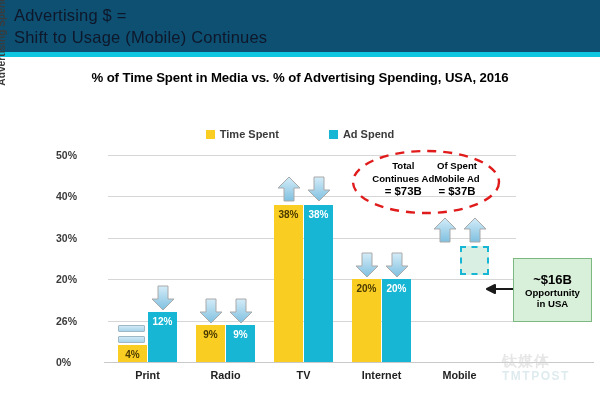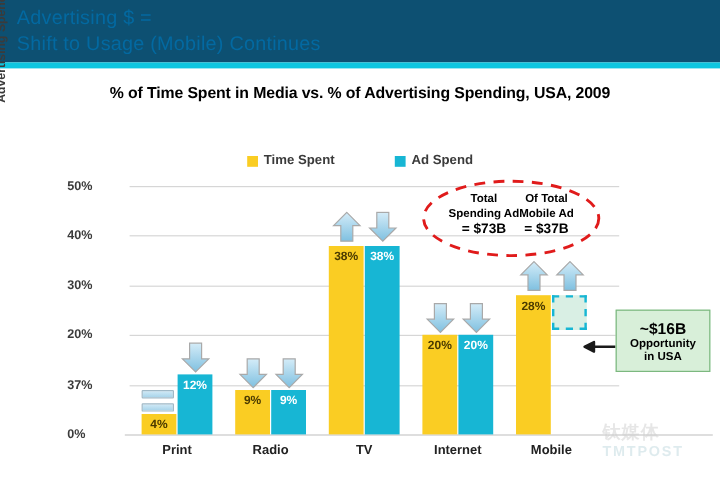--- a/index.html
+++ b/index.html
@@ -14,21 +14,21 @@
   .header{
     position:absolute;left:0;top:0;width:600px;height:52px;
     background:#0d5072;
   }
   .header-stripe{
     position:absolute;left:0;top:52px;width:600px;height:5px;
     background:#0ec6e0;
   }
   .header-title{
     position:absolute;left:14px;top:4px;width:560px;
-    color:#0369a1;font-size:16.5px;line-height:22px;font-weight:400;
+    color:#0f172a;font-size:16.5px;line-height:22px;font-weight:400;
     white-space:pre-line;letter-spacing:.2px;
   }
 
   
   .chart-title{
     position:absolute;left:0;top:70px;width:600px;text-align:center;
     font-size:13.2px;font-weight:bold;color:#000;letter-spacing:-.1px;
   }
 
   
@@ -104,21 +104,21 @@
     position:absolute;left:0;top:12px;width:152px;
     display:flex;justify-content:center;gap:0;
   }
   .ellipse-col{
     text-align:center;font-size:9.6px;font-weight:bold;color:#000;line-height:12.5px;
   }
   .ellipse-col .amt{font-size:11.4px;}
 
   
   .green-box{
-    position:absolute;left:513px;top:258px;width:79px;height:52px;
+    position:absolute;left:513px;top:258px;width:79px;height:64px;
     background:#d8efd9;border:1.5px solid #7cb87f;box-sizing:border-box;
     display:flex;flex-direction:column;align-items:center;justify-content:center;
     text-align:center;
   }
   .green-amt{font-size:13px;font-weight:bold;color:#000;line-height:15px;}
   .green-sub{font-size:9.6px;font-weight:bold;color:#000;line-height:11px;}
   .green-arrow{position:absolute;left:486px;top:282px;width:28px;height:14px;}
 
   
   .watermark{
@@ -134,40 +134,40 @@
 </head>
 <body>
 
 <div class="slide">
 
   <div class="header"></div>
   <div class="header-stripe"></div>
   <div class="header-title">Advertising $ =
 Shift to Usage (Mobile) Continues</div>
 
-  <div class="chart-title">% of Time Spent in Media vs. % of Advertising Spending, USA, 2009</div>
+  <div class="chart-title">% of Time Spent in Media vs. % of Advertising Spending, USA, 2016</div>
 
   <div class="legend">
     <div class="legend-item">
       <span class="legend-swatch" style="background:#facd23"></span>
       <span class="legend-label">Time Spent</span>
     </div>
     <div class="legend-item">
       <span class="legend-swatch" style="background:#17b6d4"></span>
       <span class="legend-label">Ad Spend</span>
     </div>
   </div>
 
   <div class="ylabels">
     <div class="axis-title">% of Total Media Consumption Time or Advertising Spending</div>
     <div class="ytick-abs" style="left:56px;top:149px;">50%</div>
     <div class="ytick-abs" style="left:56px;top:190px;">40%</div>
     <div class="ytick-abs" style="left:56px;top:232px;">30%</div>
     <div class="ytick-abs" style="left:56px;top:273px;">20%</div>
-    <div class="ytick-abs" style="left:56px;top:315px;">37%</div>
+    <div class="ytick-abs" style="left:56px;top:315px;">26%</div>
     <div class="ytick-abs" style="left:56px;top:356px;">0%</div>
   </div>
 
   <div class="plot">
     <div class="gridline" style="top:0px;"></div>
     <div class="gridline" style="top:41.4px;"></div>
     <div class="gridline" style="top:82.8px;"></div>
     <div class="gridline" style="top:124.2px;"></div>
     <div class="gridline" style="top:165.6px;"></div>
     <div class="baseline"></div>
@@ -261,40 +261,37 @@
       <div class="marker" style="left:2px;bottom:119px;">
         <svg viewBox="0 0 26 26" width="26" height="26">
             <path d="M13 1 L24 12 h-6 v13 H8 V12 H2 z" fill="url(#gd1)" stroke="#a9a9a9" stroke-width="1"></path>
           </svg>
       </div>
       <div class="marker" style="left:32px;bottom:119px;">
         <svg viewBox="0 0 26 26" width="26" height="26">
             <path d="M13 1 L24 12 h-6 v13 H8 V12 H2 z" fill="url(#gd1)" stroke="#a9a9a9" stroke-width="1"></path>
           </svg>
       </div>
-      <div class="bar ts" style="height:115.9px;">
-        <span class="bar-value">28%</span>
-      </div>
       <div class="opp-box" style="left:30px;bottom:86.9px;width:29px;height:29px;"></div>
       <div class="cat-label">Mobile</div>
     </div>
   </div>
 
   <div class="ellipse-note">
     <svg width="152" height="68" viewBox="0 0 152 68" style="position:absolute;left:0;top:0;">
       <ellipse cx="76" cy="34" rx="73" ry="31" fill="none" stroke="#e01b1b" stroke-width="2.4" stroke-dasharray="9,7"></ellipse>
     </svg>
     <div class="ellipse-text">
       <div class="ellipse-col">
         <div>Total</div>
-        <div>Spending Ad</div>
+        <div>Continues Ad</div>
         <div class="amt">= $73B</div>
       </div>
       <div class="ellipse-col">
-        <div>Of Total</div>
+        <div>Of Spent</div>
         <div>Mobile Ad</div>
         <div class="amt">= $37B</div>
       </div>
     </div>
   </div>
 
   <div class="green-arrow">
     <svg width="28" height="14" viewBox="0 0 28 14">
         <path d="M27 7 H9 M9 3 L1 7 L9 11 z" fill="#1a1a1a" stroke="#1a1a1a" stroke-width="2" stroke-linejoin="round"></path>
       </svg>

